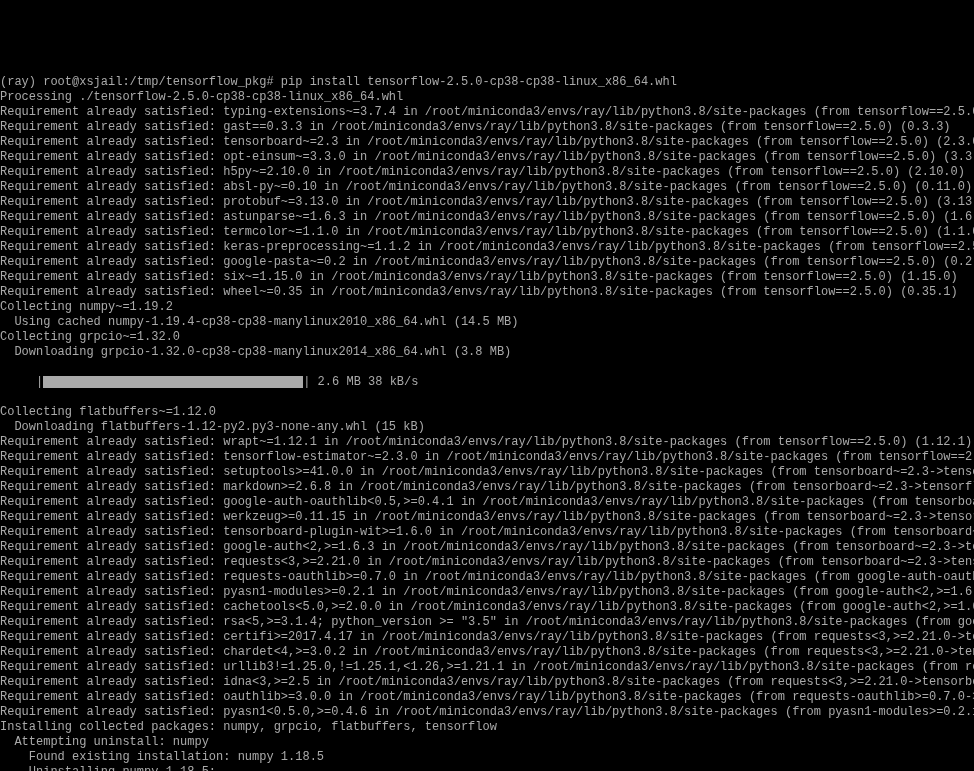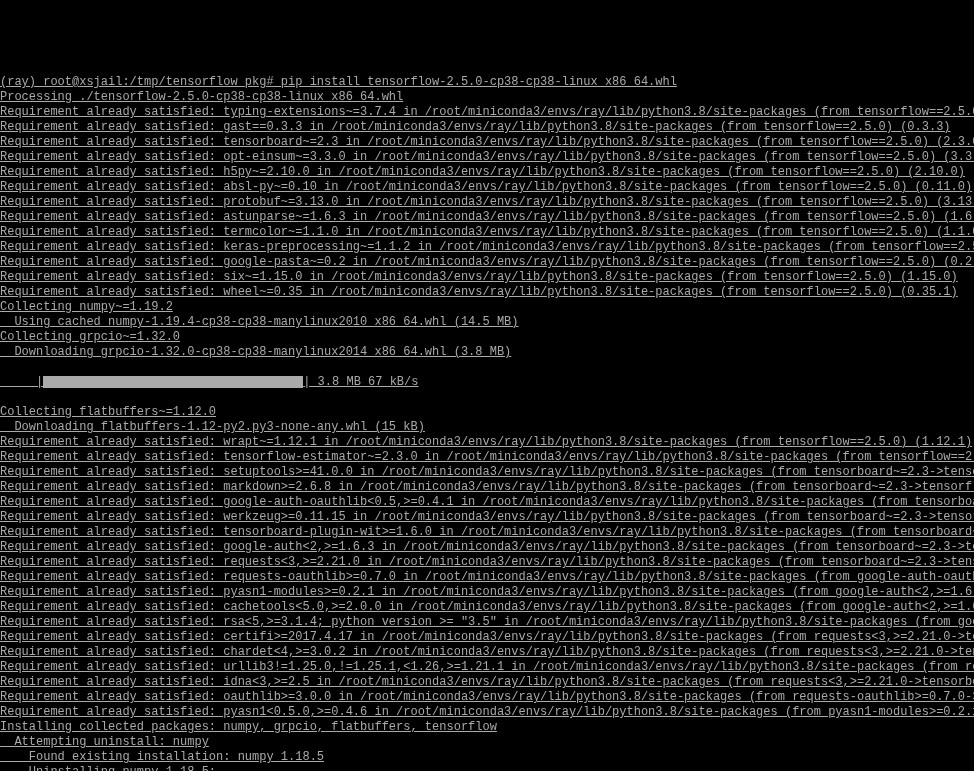--- a/index.html
+++ b/index.html
@@ -11,36 +11,35 @@
       font-size: 12px;
       line-height: 1.25;
       white-space: pre;
       overflow-x: hidden;
     }
     .terminal {
       padding: 0;
     }
     .line {
       display: block;
-      text-decoration: underline;
     }
     .progress-bar {
       display: inline-block;
       background-color: #aaa;
       color: #000;
       width: 260px;
       height: 12px;
       vertical-align: middle;
     }
   </style>
 </head>
 <body>
 
 
 
 <div class="terminal">
 <div id="lines-before"><span class="line">(ray) root@xsjail:/tmp/tensorflow_pkg# pip install tensorflow-2.5.0-cp38-cp38-linux_x86_64.whl</span><span class="line">Processing ./tensorflow-2.5.0-cp38-cp38-linux_x86_64.whl</span><span class="line">Requirement already satisfied: typing-extensions~=3.7.4 in /root/miniconda3/envs/ray/lib/python3.8/site-packages (from tensorflow==2.5.0)</span><span class="line">Requirement already satisfied: gast==0.3.3 in /root/miniconda3/envs/ray/lib/python3.8/site-packages (from tensorflow==2.5.0) (0.3.3)</span><span class="line">Requirement already satisfied: tensorboard~=2.3 in /root/miniconda3/envs/ray/lib/python3.8/site-packages (from tensorflow==2.5.0) (2.3.0)</span><span class="line">Requirement already satisfied: opt-einsum~=3.3.0 in /root/miniconda3/envs/ray/lib/python3.8/site-packages (from tensorflow==2.5.0) (3.3.0)</span><span class="line">Requirement already satisfied: h5py~=2.10.0 in /root/miniconda3/envs/ray/lib/python3.8/site-packages (from tensorflow==2.5.0) (2.10.0)</span><span class="line">Requirement already satisfied: absl-py~=0.10 in /root/miniconda3/envs/ray/lib/python3.8/site-packages (from tensorflow==2.5.0) (0.11.0)</span><span class="line">Requirement already satisfied: protobuf~=3.13.0 in /root/miniconda3/envs/ray/lib/python3.8/site-packages (from tensorflow==2.5.0) (3.13.0)</span><span class="line">Requirement already satisfied: astunparse~=1.6.3 in /root/miniconda3/envs/ray/lib/python3.8/site-packages (from tensorflow==2.5.0) (1.6.3)</span><span class="line">Requirement already satisfied: termcolor~=1.1.0 in /root/miniconda3/envs/ray/lib/python3.8/site-packages (from tensorflow==2.5.0) (1.1.0)</span><span class="line">Requirement already satisfied: keras-preprocessing~=1.1.2 in /root/miniconda3/envs/ray/lib/python3.8/site-packages (from tensorflow==2.5.0</span><span class="line">Requirement already satisfied: google-pasta~=0.2 in /root/miniconda3/envs/ray/lib/python3.8/site-packages (from tensorflow==2.5.0) (0.2.0)</span><span class="line">Requirement already satisfied: six~=1.15.0 in /root/miniconda3/envs/ray/lib/python3.8/site-packages (from tensorflow==2.5.0) (1.15.0)</span><span class="line">Requirement already satisfied: wheel~=0.35 in /root/miniconda3/envs/ray/lib/python3.8/site-packages (from tensorflow==2.5.0) (0.35.1)</span><span class="line">Collecting numpy~=1.19.2</span><span class="line">  Using cached numpy-1.19.4-cp38-cp38-manylinux2010_x86_64.whl (14.5 MB)</span><span class="line">Collecting grpcio~=1.32.0</span><span class="line">  Downloading grpcio-1.32.0-cp38-cp38-manylinux2014_x86_64.whl (3.8 MB)</span></div>
-<span class="line"><span>     |</span><span class="progress-bar"></span><span>| 3.8 MB 67 kB/s</span></span>
+<span class="line"><span>     |</span><span class="progress-bar"></span><span>| 2.6 MB 38 kB/s</span></span>
 <div id="lines-after"><span class="line">Collecting flatbuffers~=1.12.0</span><span class="line">  Downloading flatbuffers-1.12-py2.py3-none-any.whl (15 kB)</span><span class="line">Requirement already satisfied: wrapt~=1.12.1 in /root/miniconda3/envs/ray/lib/python3.8/site-packages (from tensorflow==2.5.0) (1.12.1)</span><span class="line">Requirement already satisfied: tensorflow-estimator~=2.3.0 in /root/miniconda3/envs/ray/lib/python3.8/site-packages (from tensorflow==2.5.</span><span class="line">Requirement already satisfied: setuptools&gt;=41.0.0 in /root/miniconda3/envs/ray/lib/python3.8/site-packages (from tensorboard~=2.3-&gt;tensorf</span><span class="line">Requirement already satisfied: markdown&gt;=2.6.8 in /root/miniconda3/envs/ray/lib/python3.8/site-packages (from tensorboard~=2.3-&gt;tensorflow</span><span class="line">Requirement already satisfied: google-auth-oauthlib&lt;0.5,&gt;=0.4.1 in /root/miniconda3/envs/ray/lib/python3.8/site-packages (from tensorboard</span><span class="line">Requirement already satisfied: werkzeug&gt;=0.11.15 in /root/miniconda3/envs/ray/lib/python3.8/site-packages (from tensorboard~=2.3-&gt;tensorfl</span><span class="line">Requirement already satisfied: tensorboard-plugin-wit&gt;=1.6.0 in /root/miniconda3/envs/ray/lib/python3.8/site-packages (from tensorboard~=2</span><span class="line">Requirement already satisfied: google-auth&lt;2,&gt;=1.6.3 in /root/miniconda3/envs/ray/lib/python3.8/site-packages (from tensorboard~=2.3-&gt;tens</span><span class="line">Requirement already satisfied: requests&lt;3,&gt;=2.21.0 in /root/miniconda3/envs/ray/lib/python3.8/site-packages (from tensorboard~=2.3-&gt;tensor</span><span class="line">Requirement already satisfied: requests-oauthlib&gt;=0.7.0 in /root/miniconda3/envs/ray/lib/python3.8/site-packages (from google-auth-oauthli</span><span class="line">Requirement already satisfied: pyasn1-modules&gt;=0.2.1 in /root/miniconda3/envs/ray/lib/python3.8/site-packages (from google-auth&lt;2,&gt;=1.6.3-</span><span class="line">Requirement already satisfied: cachetools&lt;5.0,&gt;=2.0.0 in /root/miniconda3/envs/ray/lib/python3.8/site-packages (from google-auth&lt;2,&gt;=1.6.3</span><span class="line">Requirement already satisfied: rsa&lt;5,&gt;=3.1.4; python_version &gt;= "3.5" in /root/miniconda3/envs/ray/lib/python3.8/site-packages (from googl</span><span class="line">Requirement already satisfied: certifi&gt;=2017.4.17 in /root/miniconda3/envs/ray/lib/python3.8/site-packages (from requests&lt;3,&gt;=2.21.0-&gt;tens</span><span class="line">Requirement already satisfied: chardet&lt;4,&gt;=3.0.2 in /root/miniconda3/envs/ray/lib/python3.8/site-packages (from requests&lt;3,&gt;=2.21.0-&gt;tenso</span><span class="line">Requirement already satisfied: urllib3!=1.25.0,!=1.25.1,&lt;1.26,&gt;=1.21.1 in /root/miniconda3/envs/ray/lib/python3.8/site-packages (from requ</span><span class="line">Requirement already satisfied: idna&lt;3,&gt;=2.5 in /root/miniconda3/envs/ray/lib/python3.8/site-packages (from requests&lt;3,&gt;=2.21.0-&gt;tensorboar</span><span class="line">Requirement already satisfied: oauthlib&gt;=3.0.0 in /root/miniconda3/envs/ray/lib/python3.8/site-packages (from requests-oauthlib&gt;=0.7.0-&gt;go</span><span class="line">Requirement already satisfied: pyasn1&lt;0.5.0,&gt;=0.4.6 in /root/miniconda3/envs/ray/lib/python3.8/site-packages (from pyasn1-modules&gt;=0.2.1-&gt;</span><span class="line">Installing collected packages: numpy, grpcio, flatbuffers, tensorflow</span><span class="line">  Attempting uninstall: numpy</span><span class="line">    Found existing installation: numpy 1.18.5</span><span class="line">    Uninstalling numpy-1.18.5:</span></div>
 </div>
 
 
 
 
 </body></html>

